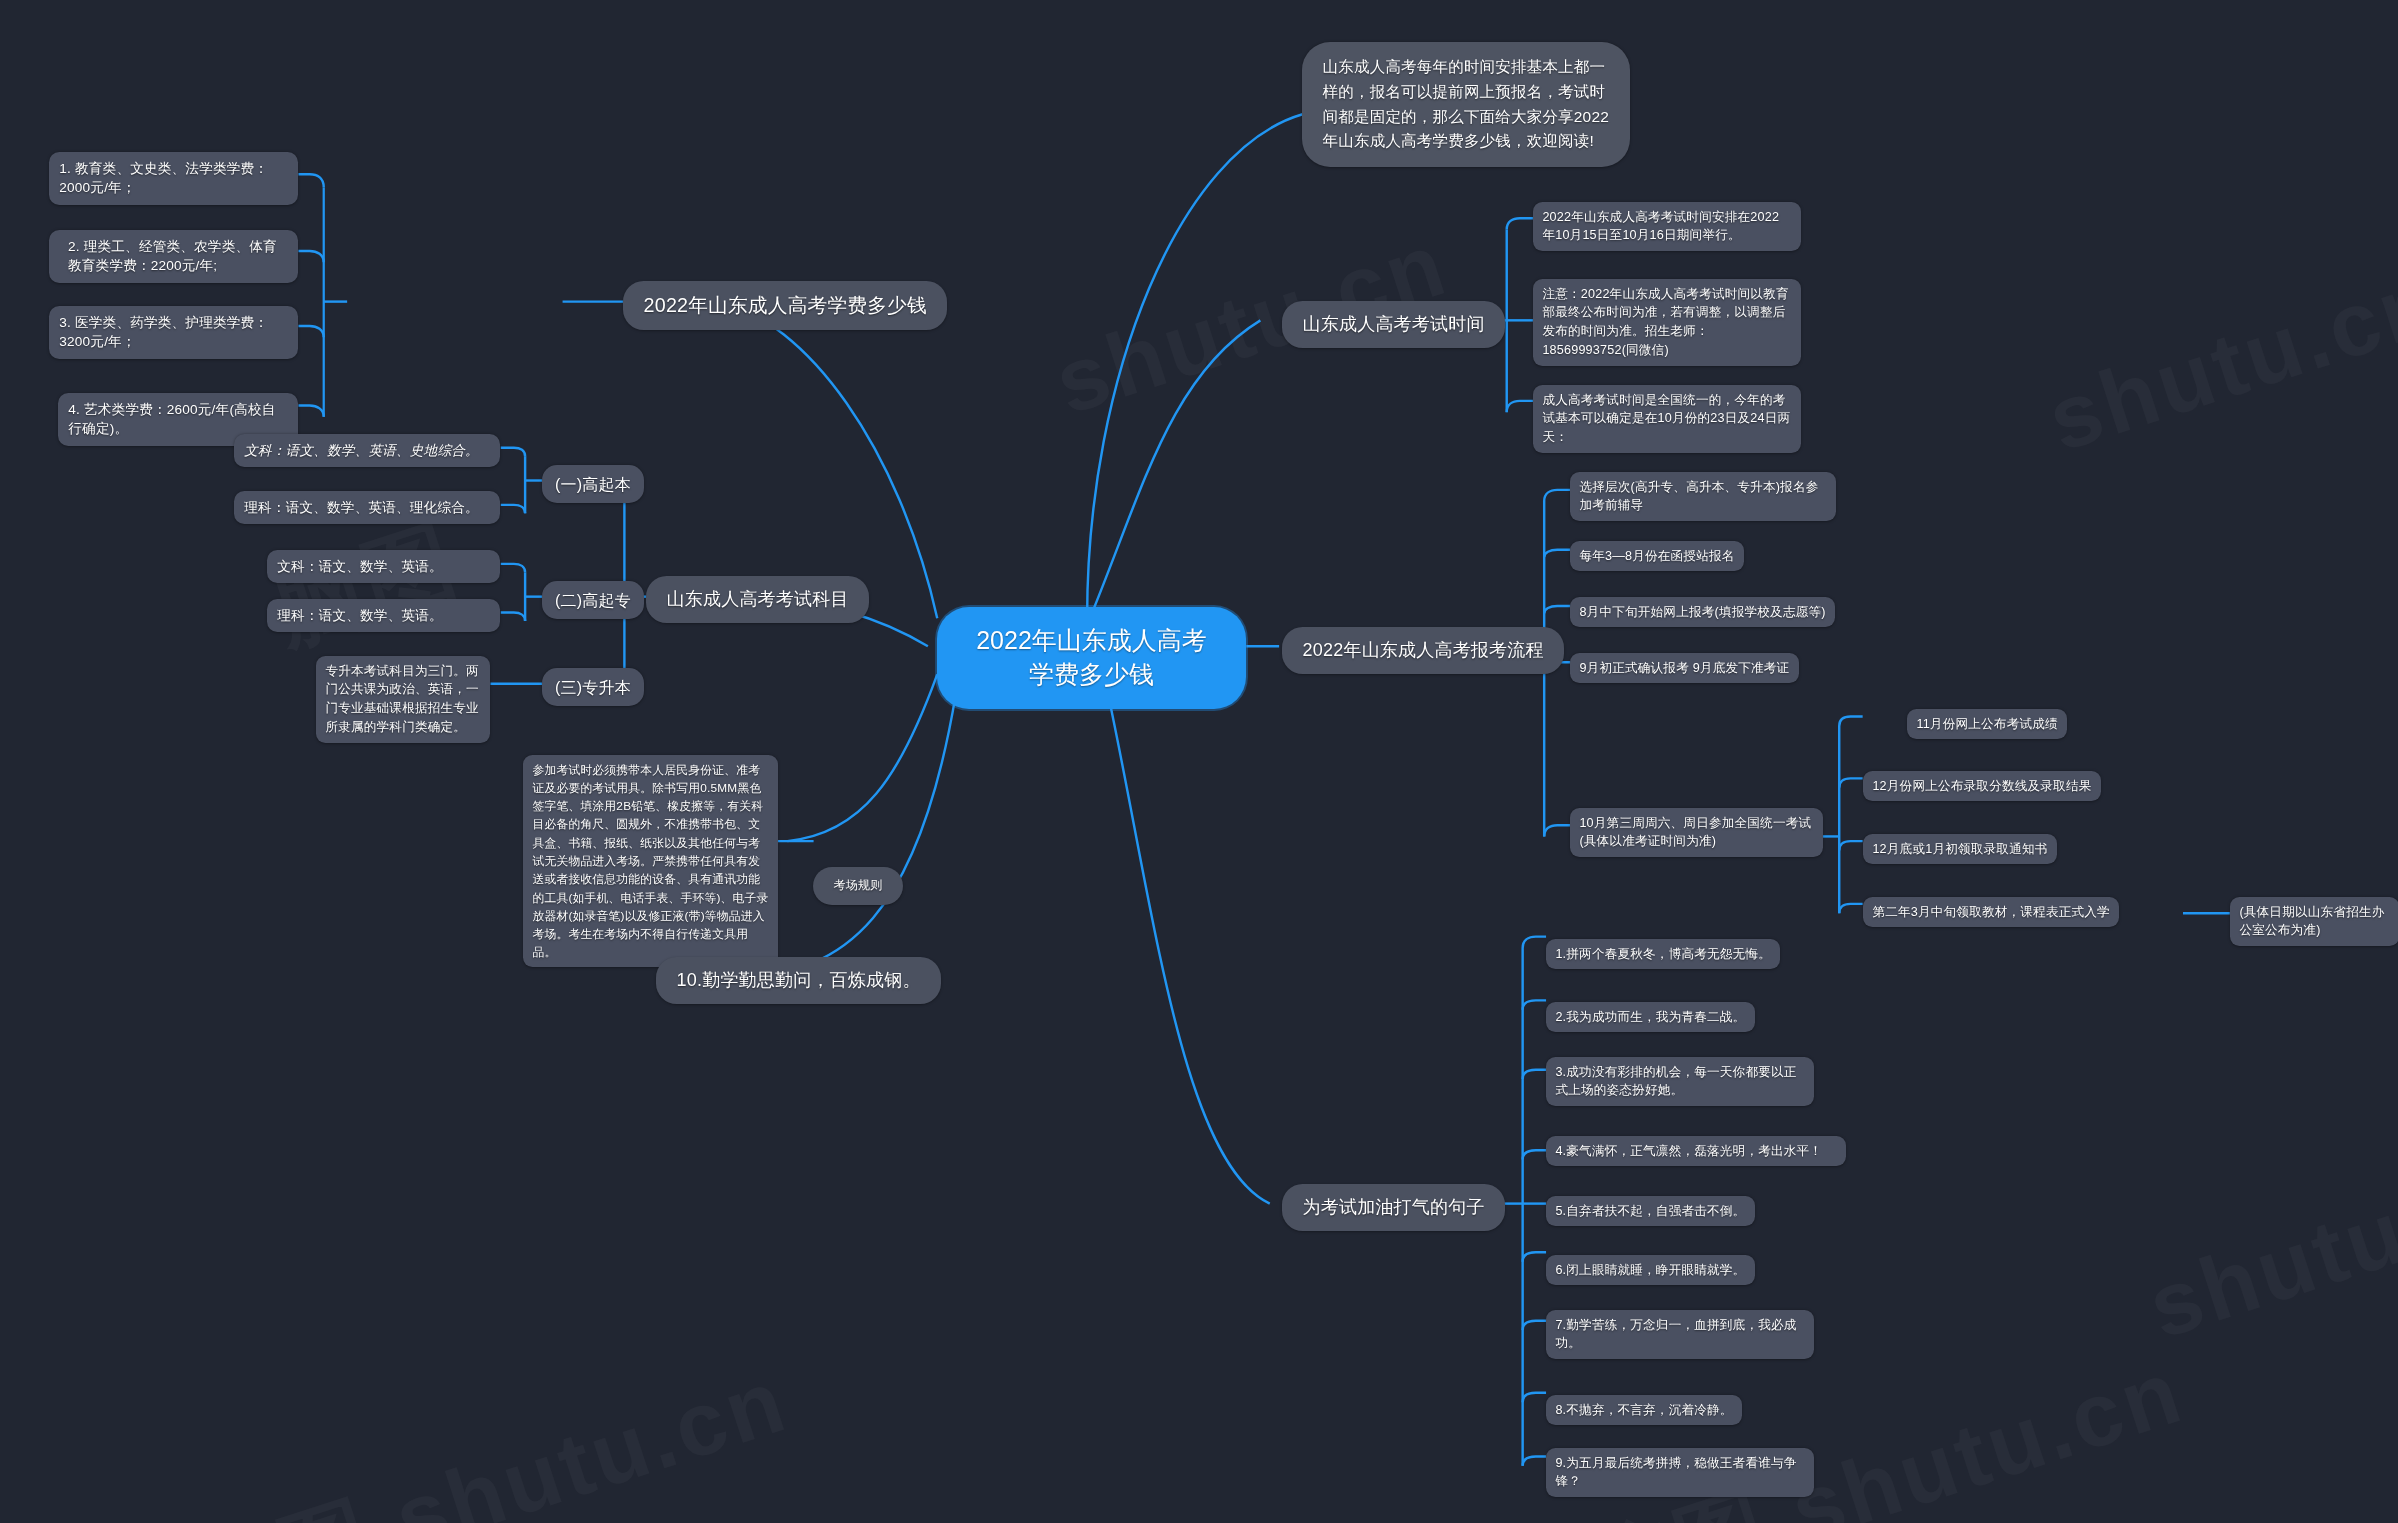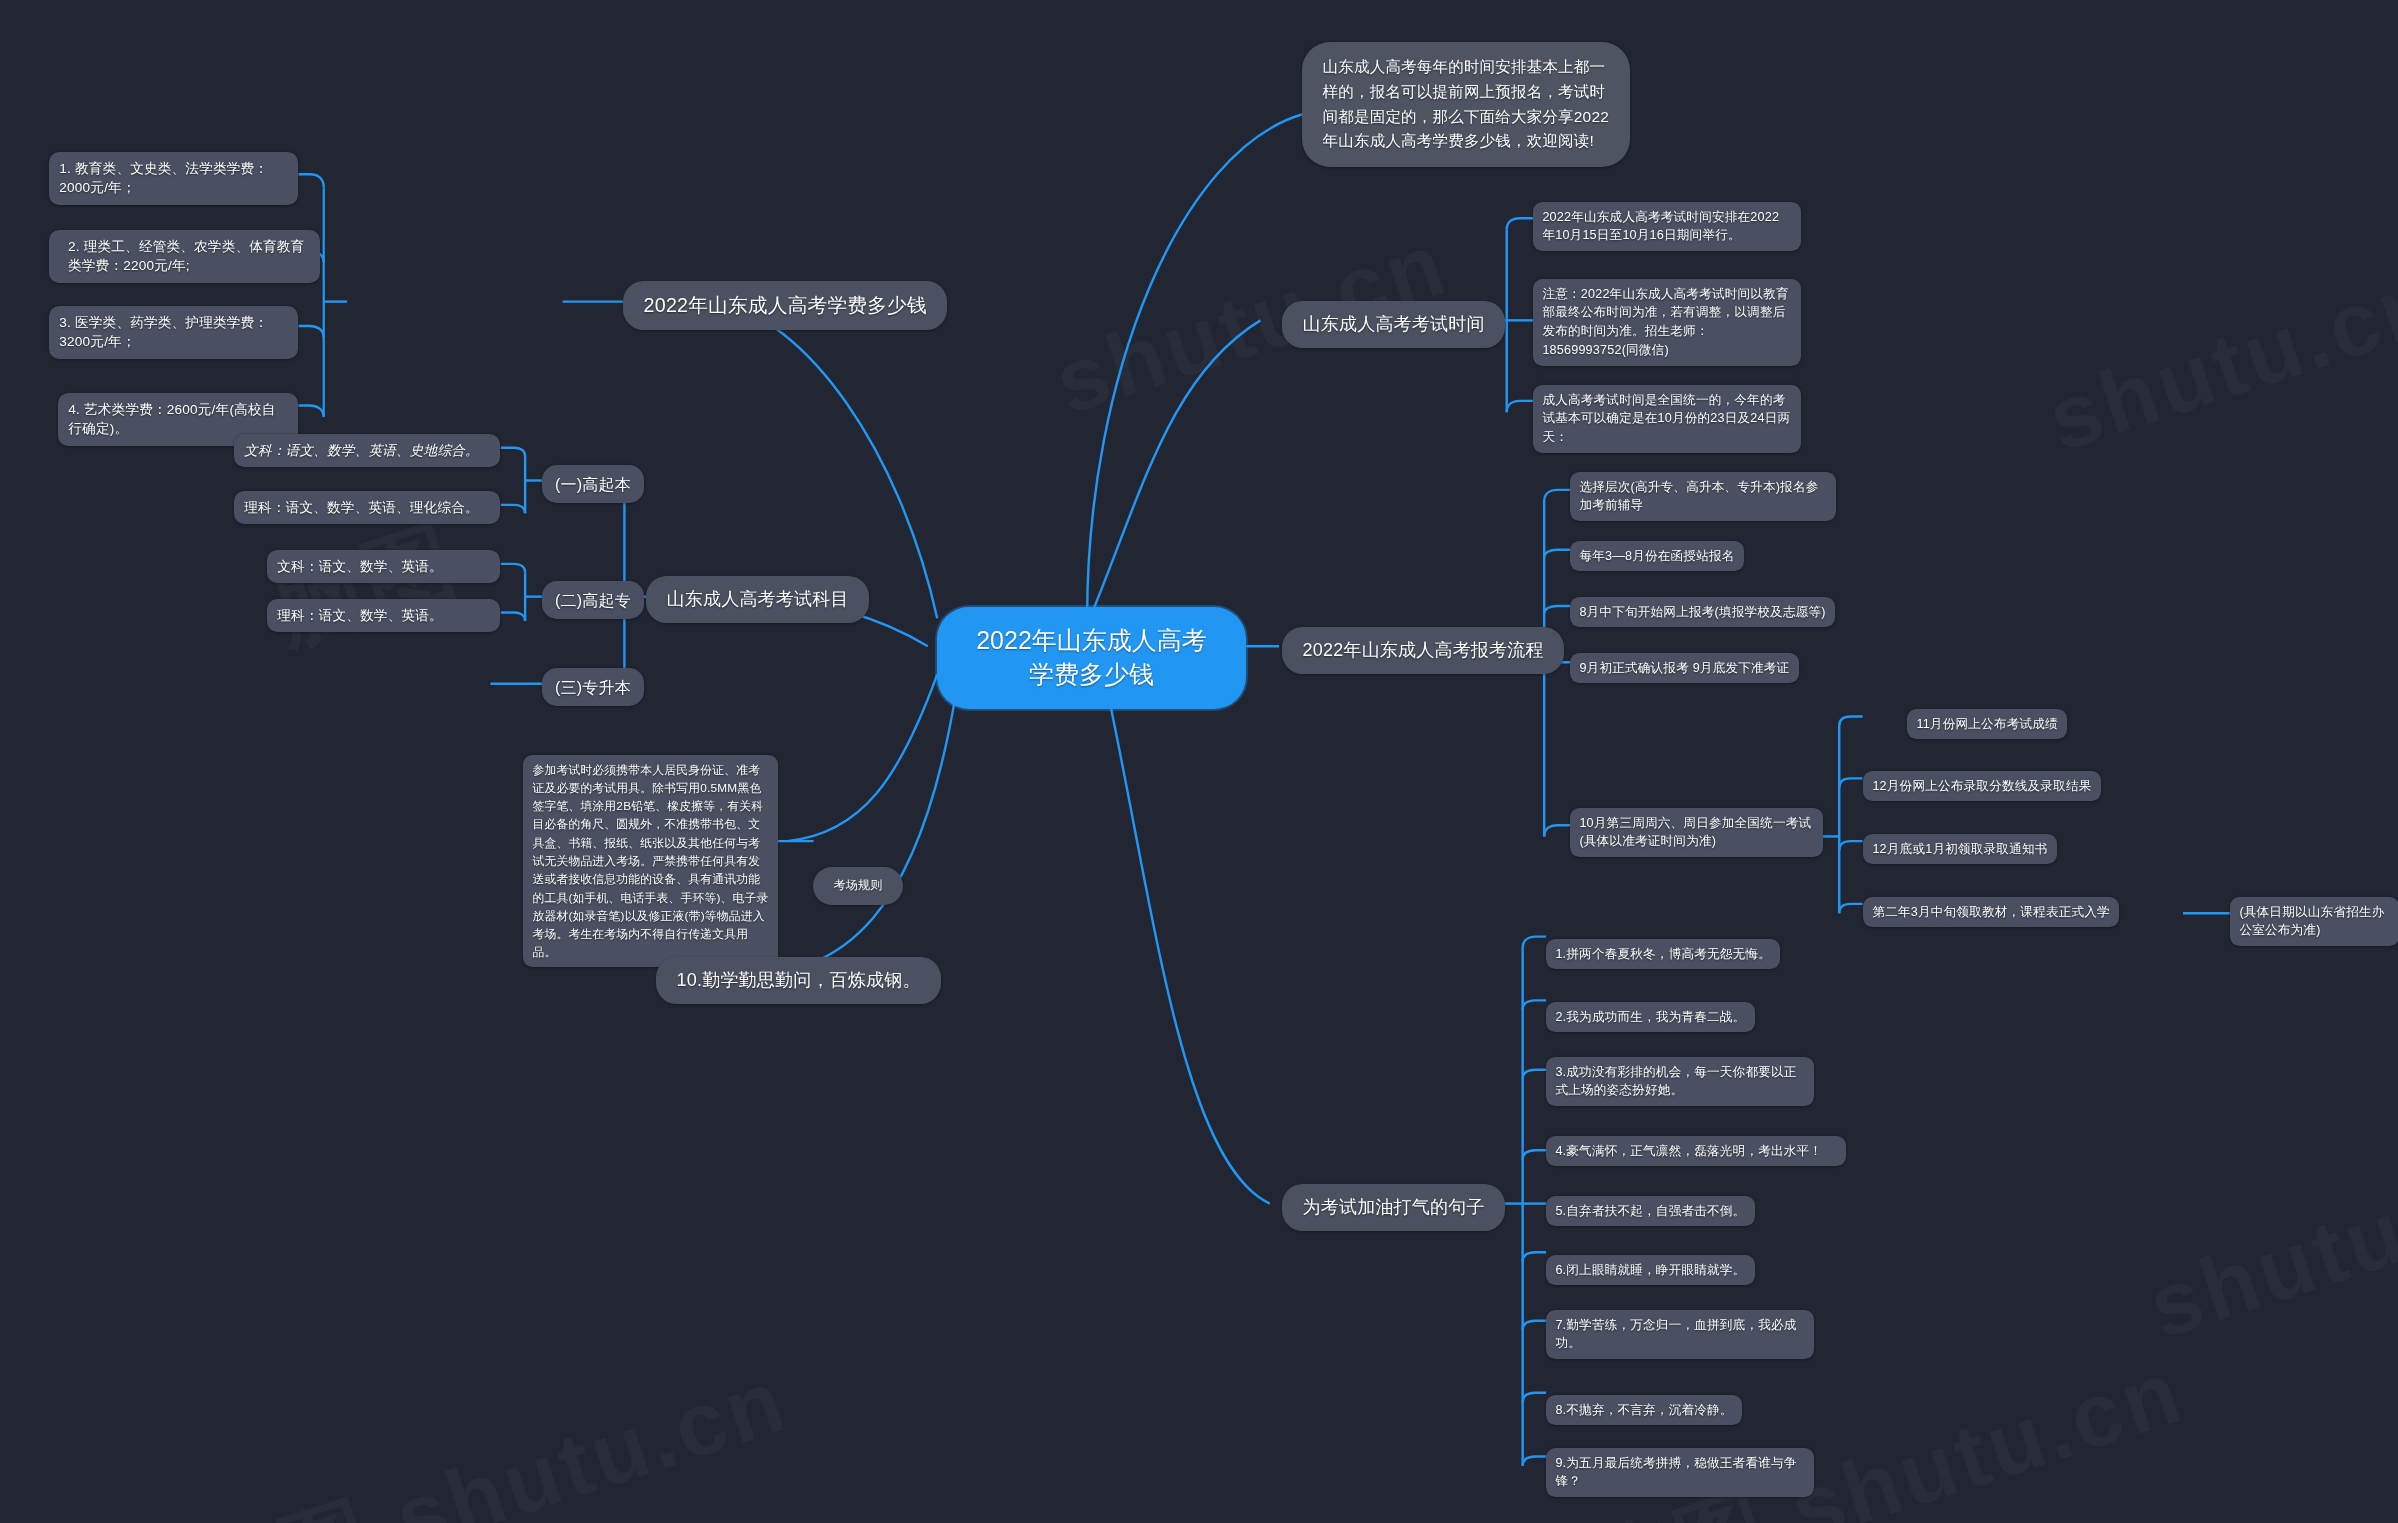--- a/index.html
+++ b/index.html
@@ -189,36 +189,37 @@
   </svg>
 
   <div id="root-node" style="left:937px; top:607px; width:309px;">2022年山东成人高考学费多少钱</div>
 
   <div class="node intro" style="left:1302px; top:42px; width:328px;">山东成人高考每年的时间安排基本上都一样的，报名可以提前网上预报名，考试时间都是固定的，那么下面给大家分享2022年山东成人高考学费多少钱，欢迎阅读!</div>
 
   <div class="node branch" style="left:623px; top:281px;">2022年山东成人高考学费多少钱</div>
 
 
   <div class="node small" style="left:49px; top:152px; width:249px;">1. 教育类、文史类、法学类学费：2000元/年；</div>
-  <div class="node small" style="left:49px; top:230px; width:271px;padding-left:19px;">2. 理类工、经管类、农学类、体育教育类学费：2200元/年;</div>
+  <div class="node small" style="left:49px; top:230px; width:249px;padding-left:19px;">2. 理类工、经管类、农学类、体育教育类学费：2200元/年;</div>
   <div class="node small" style="left:49px; top:306px; width:249px;">3. 医学类、药学类、护理类学费：3200元/年；</div>
   <div class="node small" style="left:58px; top:393px; width:240px;">4. 艺术类学费：2600元/年(高校自行确定)。</div>
 
   <div class="node branch" style="left:646px; top:576px; font-size:18px;">山东成人高考考试科目</div>
 
   <div class="node level2" style="left:542px; top:465px;">(一)高起本</div>
   <div class="node level2" style="left:542px; top:581px;">(二)高起专</div>
   <div class="node level2" style="left:542px; top:668px;">(三)专升本</div>
 
   <div class="node small" style="left:234px; top:434px; width:266px;font-style:italic;">文科：语文、数学、英语、史地综合。</div>
   <div class="node small" style="left:234px; top:491px; width:266px;">理科：语文、数学、英语、理化综合。</div>
 
   <div class="node small" style="left:267px; top:550px; width:233px;">文科：语文、数学、英语。</div>
   <div class="node small" style="left:267px; top:599px; width:233px;">理科：语文、数学、英语。</div>
 
+  <div class="node tiny" style="left:316px; top:656px; width:174px;">专升本考试科目为三门。两门公共课为政治、英语，一门专业基础课根据招生专业所隶属的学科门类确定。</div>
 
   <div class="node branch" style="left:813px; top:867px; font-size:12px;">考场规则</div>
 
   <div class="node tiny" style="left:523px; top:755px; width:255px; font-size:11.8px; line-height:1.55;">参加考试时必须携带本人居民身份证、准考证及必要的考试用具。除书写用0.5MM黑色签字笔、填涂用2B铅笔、橡皮擦等，有关科目必备的角尺、圆规外，不准携带书包、文具盒、书籍、报纸、纸张以及其他任何与考试无关物品进入考场。严禁携带任何具有发送或者接收信息功能的设备、具有通讯功能的工具(如手机、电话手表、手环等)、电子录放器材(如录音笔)以及修正液(带)等物品进入考场。考生在考场内不得自行传递文具用品。</div>
 
   <div class="node branch" style="left:656px; top:957px; font-size:18px;">10.勤学勤思勤问，百炼成钢。</div>
 
   <div class="node branch" style="left:1282px; top:301px; font-size:18px;">山东成人高考考试时间</div>
 
   <div class="node tiny" style="left:1533px; top:202px; width:268px;">2022年山东成人高考考试时间安排在2022年10月15日至10月16日期间举行。</div>

